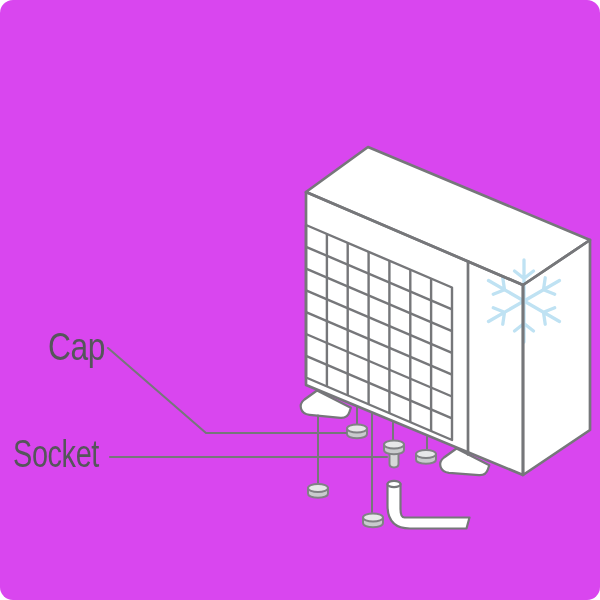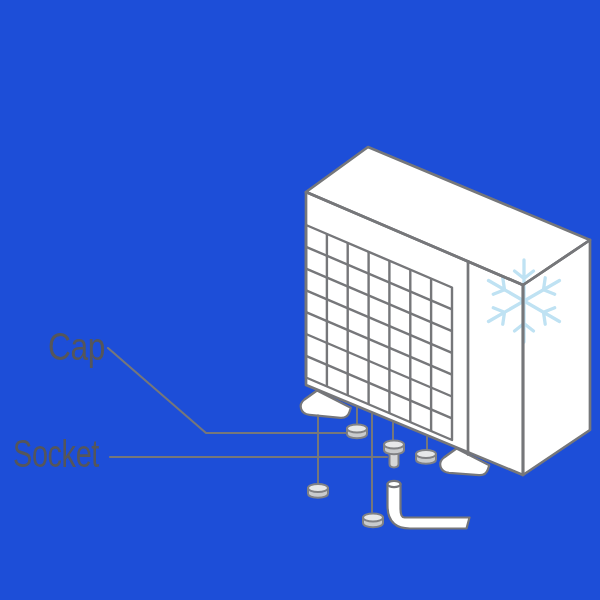--- a/index.html
+++ b/index.html
@@ -1,16 +1,16 @@
 <!DOCTYPE html>
 <html><head>
 <meta charset="utf-8">
 <style>
   html, body { margin: 0; padding: 0; background: #ffffff; }
-  #canvas { width: 600px; height: 600px; position: relative; background: #1d4ed8; overflow: hidden; }
+  #canvas { width: 600px; height: 600px; position: relative; background: #d946ef; overflow: hidden; border-radius: 13px; }
   svg { display: block; }
   text.callout {
     font-family: "Liberation Sans", sans-serif;
     font-size: 38px;
     font-weight: 400;
     letter-spacing: -0.5px;
   }
 </style>
 </head>
 <body>

